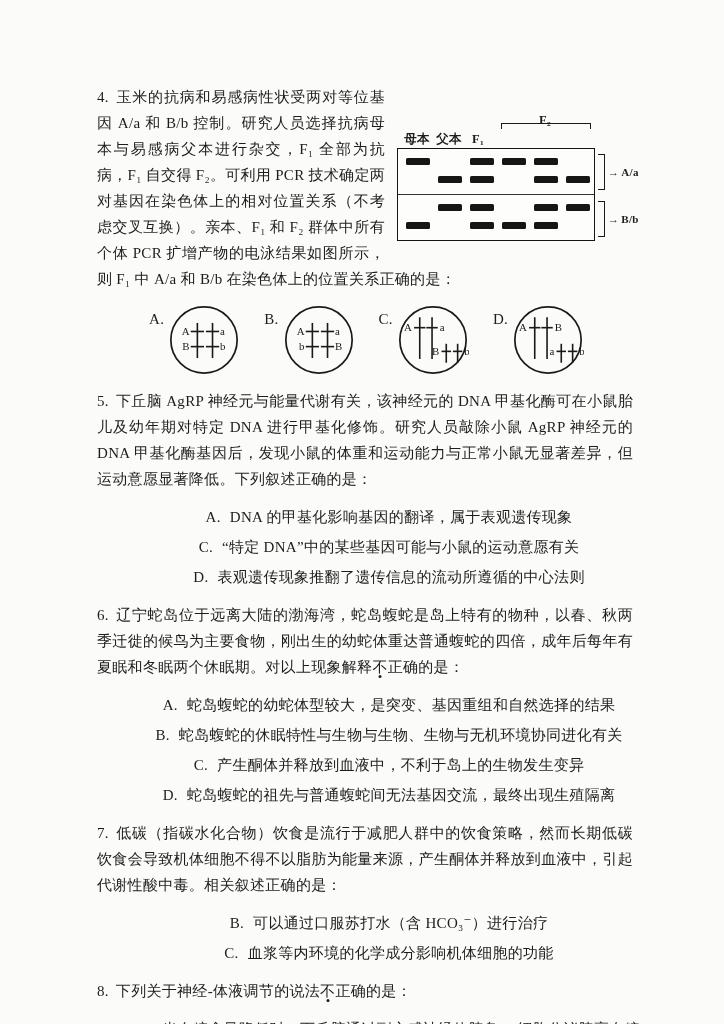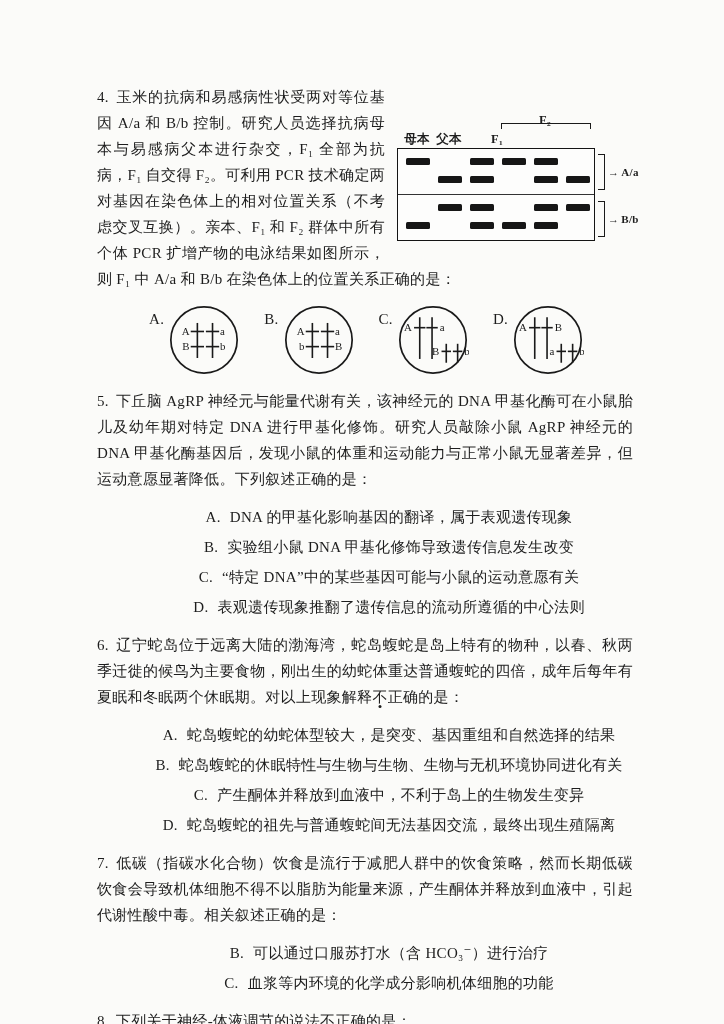--- a/index.html
+++ b/index.html
@@ -59,21 +59,21 @@
 <body>
 
 <div class="page">
 
   <div class="question">
 
     <div class="gel-figure">
       <div class="gel-top">
         <span class="lane-lab" style="left:20px">母本</span>
         <span class="lane-lab" style="left:52px">父本</span>
-        <span class="lane-lab" style="left:100px">F₁</span>
+        <span class="lane-lab" style="left:81px">F₁</span>
         <span class="f2-lab">F₂</span>
         <div class="f2-bracket"></div>
       </div>
       <div class="gel-main">
         <div class="gel-box">
             <div class="gel-section">
               <div class="band" style="left: 8px; top: 9px;"></div>
               <div class="band" style="left: 72px; top: 9px;"></div>
               <div class="band" style="left: 104px; top: 9px;"></div>
               <div class="band" style="left: 136px; top: 9px;"></div>
@@ -178,21 +178,20 @@
             <line x1="59" y1="50" x2="69" y2="50" stroke="#1a1a1a" stroke-width="1.7"></line>
             <text x="71" y="54" font-size="11.5" fill="#1a1a1a" text-anchor="start" font-family="Liberation Serif, DejaVu Serif, serif">b</text>
           </svg>
       </div>
     </div>
   </div>
 
   <div class="question">
     <p class="stem"><span class="qnum">5.</span><span>下丘脑 AgRP 神经元与能量代谢有关，该神经元的 DNA 甲基化酶可在小鼠胎儿及幼年期对特定 DNA 进行甲基化修饰。研究人员敲除小鼠 AgRP 神经元的 DNA 甲基化酶基因后，发现小鼠的体重和运动能力与正常小鼠无显著差异，但运动意愿显著降低。下列叙述正确的是：</span></p>
     <p class="option"><span class="opt-label">A.</span><span>DNA 的甲基化影响基因的翻译，属于表观遗传现象</span></p>
-    <p class="option"><span class="opt-label">B.</span><span>实验组小鼠 DNA 甲基化修饰导致遗传信息发生改变</span></p>
     <p class="option"><span class="opt-label">C.</span><span>“特定 DNA”中的某些基因可能与小鼠的运动意愿有关</span></p>
     <p class="option"><span class="opt-label">D.</span><span>表观遗传现象推翻了遗传信息的流动所遵循的中心法则</span></p>
   </div>
 
   <div class="question">
     <p class="stem"><span class="qnum">6.</span><span>辽宁蛇岛位于远离大陆的渤海湾，蛇岛蝮蛇是岛上特有的物种，以春、秋两季迁徙的候鸟为主要食物，刚出生的幼蛇体重达普通蝮蛇的四倍，成年后每年有夏眠和冬眠两个休眠期。对以上现象解释</span><span class="emph">不</span><span>正确的是：</span></p>
     <p class="option"><span class="opt-label">A.</span><span>蛇岛蝮蛇的幼蛇体型较大，是突变、基因重组和自然选择的结果</span></p>
     <p class="option"><span class="opt-label">B.</span><span>蛇岛蝮蛇的休眠特性与生物与生物、生物与无机环境协同进化有关</span></p>
     <p class="option"><span class="opt-label">C.</span><span>产生酮体并释放到血液中，不利于岛上的生物发生变异</span></p>
     <p class="option"><span class="opt-label">D.</span><span>蛇岛蝮蛇的祖先与普通蝮蛇间无法基因交流，最终出现生殖隔离</span></p>

